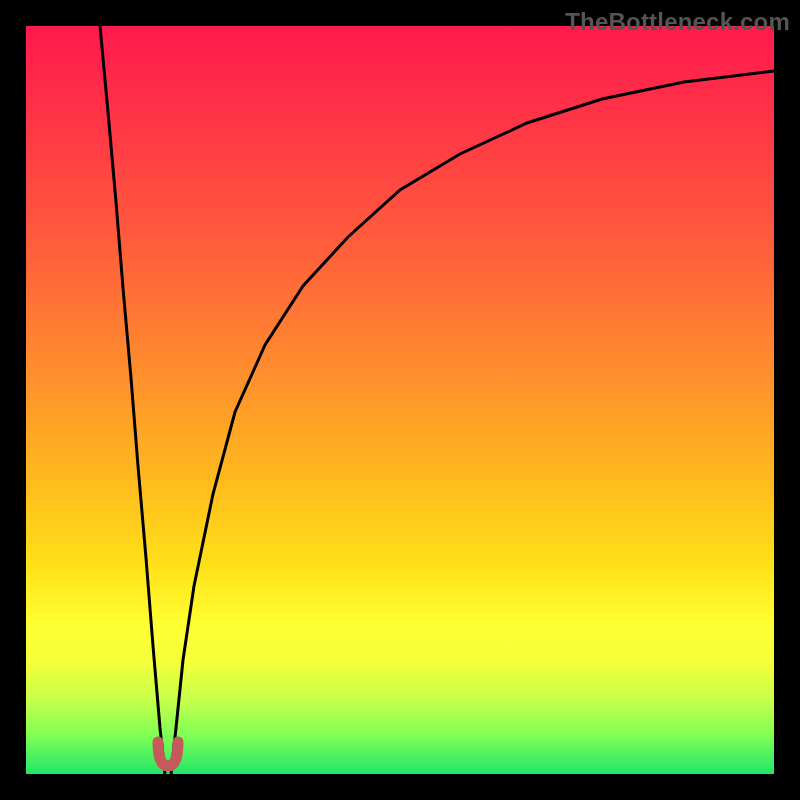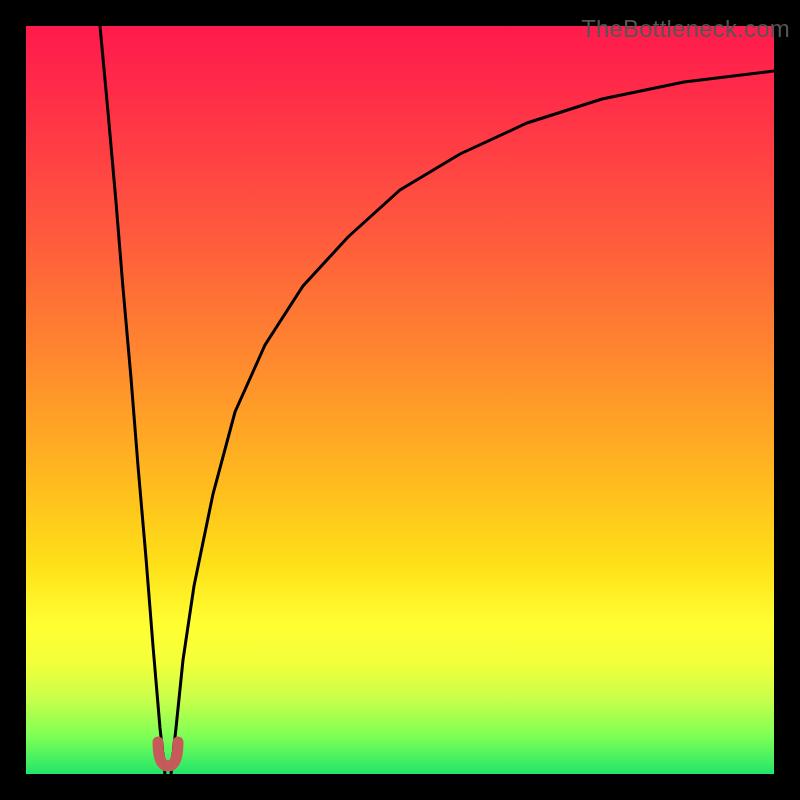--- a/index.html
+++ b/index.html
@@ -32,25 +32,25 @@
       #ffb81f 60%,
       #ffe018 72%,
       #ffff33 80%,
       #f3ff3a 85%,
       #c8ff4a 90%,
       #7dff55 95%,
       #22e56a 100%);
   }
   .watermark {
     position: absolute;
-    top: 15px;
+    top: 8px;
     right: 10px;
     color: #555;
     font-size: 24px;
-    font-weight: 400;
+    font-weight: 700;
     letter-spacing: 0.2px;
   }
   svg.curves {
     position: absolute;
     left: 26px;
     top: 26px;
     width: 748px;
     height: 748px;
     overflow: visible;
   }

